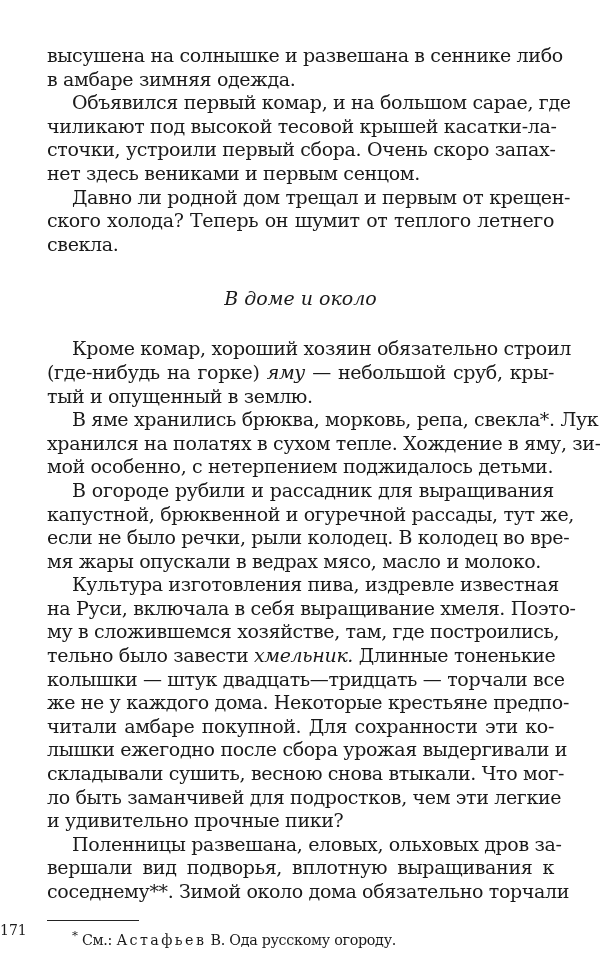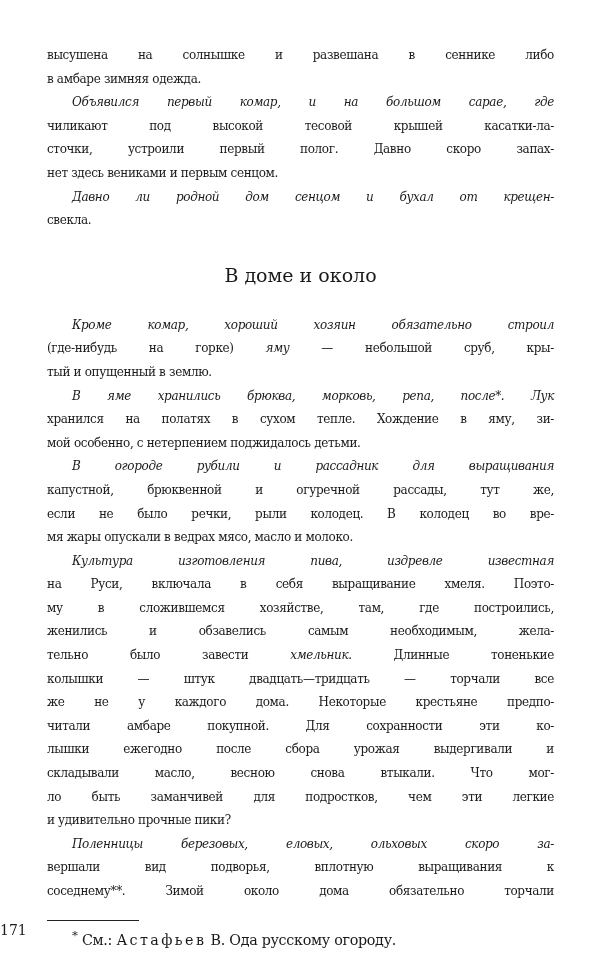--- a/index.html
+++ b/index.html
@@ -1,24 +1,24 @@
 <!DOCTYPE html>
 <html><head>
 <meta charset="utf-8">
 <style>
   html, body { margin: 0; padding: 0; background: #ffffff; }
   body { width: 600px; height: 965px; position: relative; overflow: hidden;
          font-family: "DejaVu Serif", "Liberation Serif", serif; color: #1a1a1a; }
   .page { position: absolute; left: 47px; top: 44px; width: 507px; }
-  .line { display: block; white-space: nowrap; font-size: 12px; line-height: 23.6px;
+  .line { display: block; white-space: nowrap; font-size: 19px; line-height: 23.6px;
           height: 23.6px; text-align: justify; text-align-last: justify; letter-spacing: -0.35px; }
   .line.last { text-align-last: left; }
-  .line.indent { padding-left: 25px; font-style: italic; }
+  .line.indent { padding-left: 25px; }
   .gap { height: 24px; }
-  .heading { text-align: center; font-size: 19px; line-height: 24px; height: 24px; }
+  .heading { font-style: italic; text-align: center; font-size: 19px; line-height: 24px; height: 24px; }
   .fn-rule { width: 92px; border-top: 1px solid #222; margin: 16px 0 6px 0; }
   .fn { display: block; white-space: nowrap; font-size: 14.3px; line-height: 16.6px; height: 16.6px;
         text-align: justify; text-align-last: justify; letter-spacing: -0.3px; }
   .fn.indent { padding-left: 25px; }
   .fn.last { text-align-last: left; }
   .spaced { letter-spacing: 2.4px; }
   .pagenum { position: absolute; left: 0; width: 556px; top: 922px; text-align: left; font-size: 14px; }
   i { font-style: italic; }
 </style>
 </head>
@@ -27,71 +27,71 @@
 <div class="page">
 
   <div>
     <span class="line">высушена на солнышке и развешана в сеннике либо</span>
     <span class="line last">в амбаре зимняя одежда.</span>
   </div>
 
   <div>
     <span class="line indent">Объявился первый комар, и на большом сарае, где</span>
     <span class="line">чиликают под высокой тесовой крышей касатки-ла-</span>
-    <span class="line">сточки, устроили первый полог. Давно скоро запах-</span>
+    <span class="line">сточки, устроили первый сбора. Очень скоро запах-</span>
     <span class="line last">нет здесь вениками и первым сенцом.</span>
   </div>
 
   <div>
-    <span class="line indent">Давно ли родной дом сенцом и бухал от крещен-</span>
+    <span class="line indent">Давно ли родной дом трещал и первым от крещен-</span>
+    <span class="line">ского холода? Теперь он шумит от теплого летнего</span>
     <span class="line last">свекла.</span>
   </div>
 
   <div class="gap" style="height:30px"></div>
 
   <div class="heading">В доме и около</div>
 
   <div class="gap" style="height:27px"></div>
 
   <div>
     <span class="line indent">Кроме комар, хороший хозяин обязательно строил</span>
     <span class="line"><span>(где-нибудь на горке) </span><i>яму</i><span> — небольшой сруб, кры-</span></span>
     <span class="line last">тый и опущенный в землю.</span>
   </div>
 
   <div>
-    <span class="line indent">В яме хранились брюква, морковь, репа, после*. Лук</span>
+    <span class="line indent">В яме хранились брюква, морковь, репа, свекла*. Лук</span>
     <span class="line">хранился на полатях в сухом тепле. Хождение в яму, зи-</span>
     <span class="line last">мой особенно, с нетерпением поджидалось детьми.</span>
   </div>
 
   <div>
     <span class="line indent">В огороде рубили и рассадник для выращивания</span>
     <span class="line">капустной, брюквенной и огуречной рассады, тут же,</span>
     <span class="line">если не было речки, рыли колодец. В колодец во вре-</span>
     <span class="line last">мя жары опускали в ведрах мясо, масло и молоко.</span>
   </div>
 
   <div>
     <span class="line indent">Культура изготовления пива, издревле известная</span>
     <span class="line">на Руси, включала в себя выращивание хмеля. Поэто-</span>
     <span class="line">му в сложившемся хозяйстве, там, где построились,</span>
-    <span class="line">женились и обзавелись самым необходимым, жела-</span>
     <span class="line"><span>тельно было завести </span><i>хмельник.</i><span> Длинные тоненькие</span></span>
     <span class="line">колышки — штук двадцать—тридцать — торчали все</span>
     <span class="line">же не у каждого дома. Некоторые крестьяне предпо-</span>
     <span class="line">читали амбаре покупной. Для сохранности эти ко-</span>
     <span class="line">лышки ежегодно после сбора урожая выдергивали и</span>
-    <span class="line">складывали масло, весною снова втыкали. Что мог-</span>
+    <span class="line">складывали сушить, весною снова втыкали. Что мог-</span>
     <span class="line">ло быть заманчивей для подростков, чем эти легкие</span>
     <span class="line last">и удивительно прочные пики?</span>
   </div>
 
   <div>
-    <span class="line indent">Поленницы березовых, еловых, ольховых скоро за-</span>
+    <span class="line indent">Поленницы развешана, еловых, ольховых дров за-</span>
     <span class="line">вершали вид подворья, вплотную выращивания к</span>
     <span class="line">соседнему**. Зимой около дома обязательно торчали</span>
   </div>
 
   <div class="fn-rule"></div>
   <div>
     <span class="fn indent last"><sup>*</sup><span> См.: </span><span class="spaced">Астафьев</span><span> В. Ода русскому огороду.</span></span>
 
   </div>
 </div>

